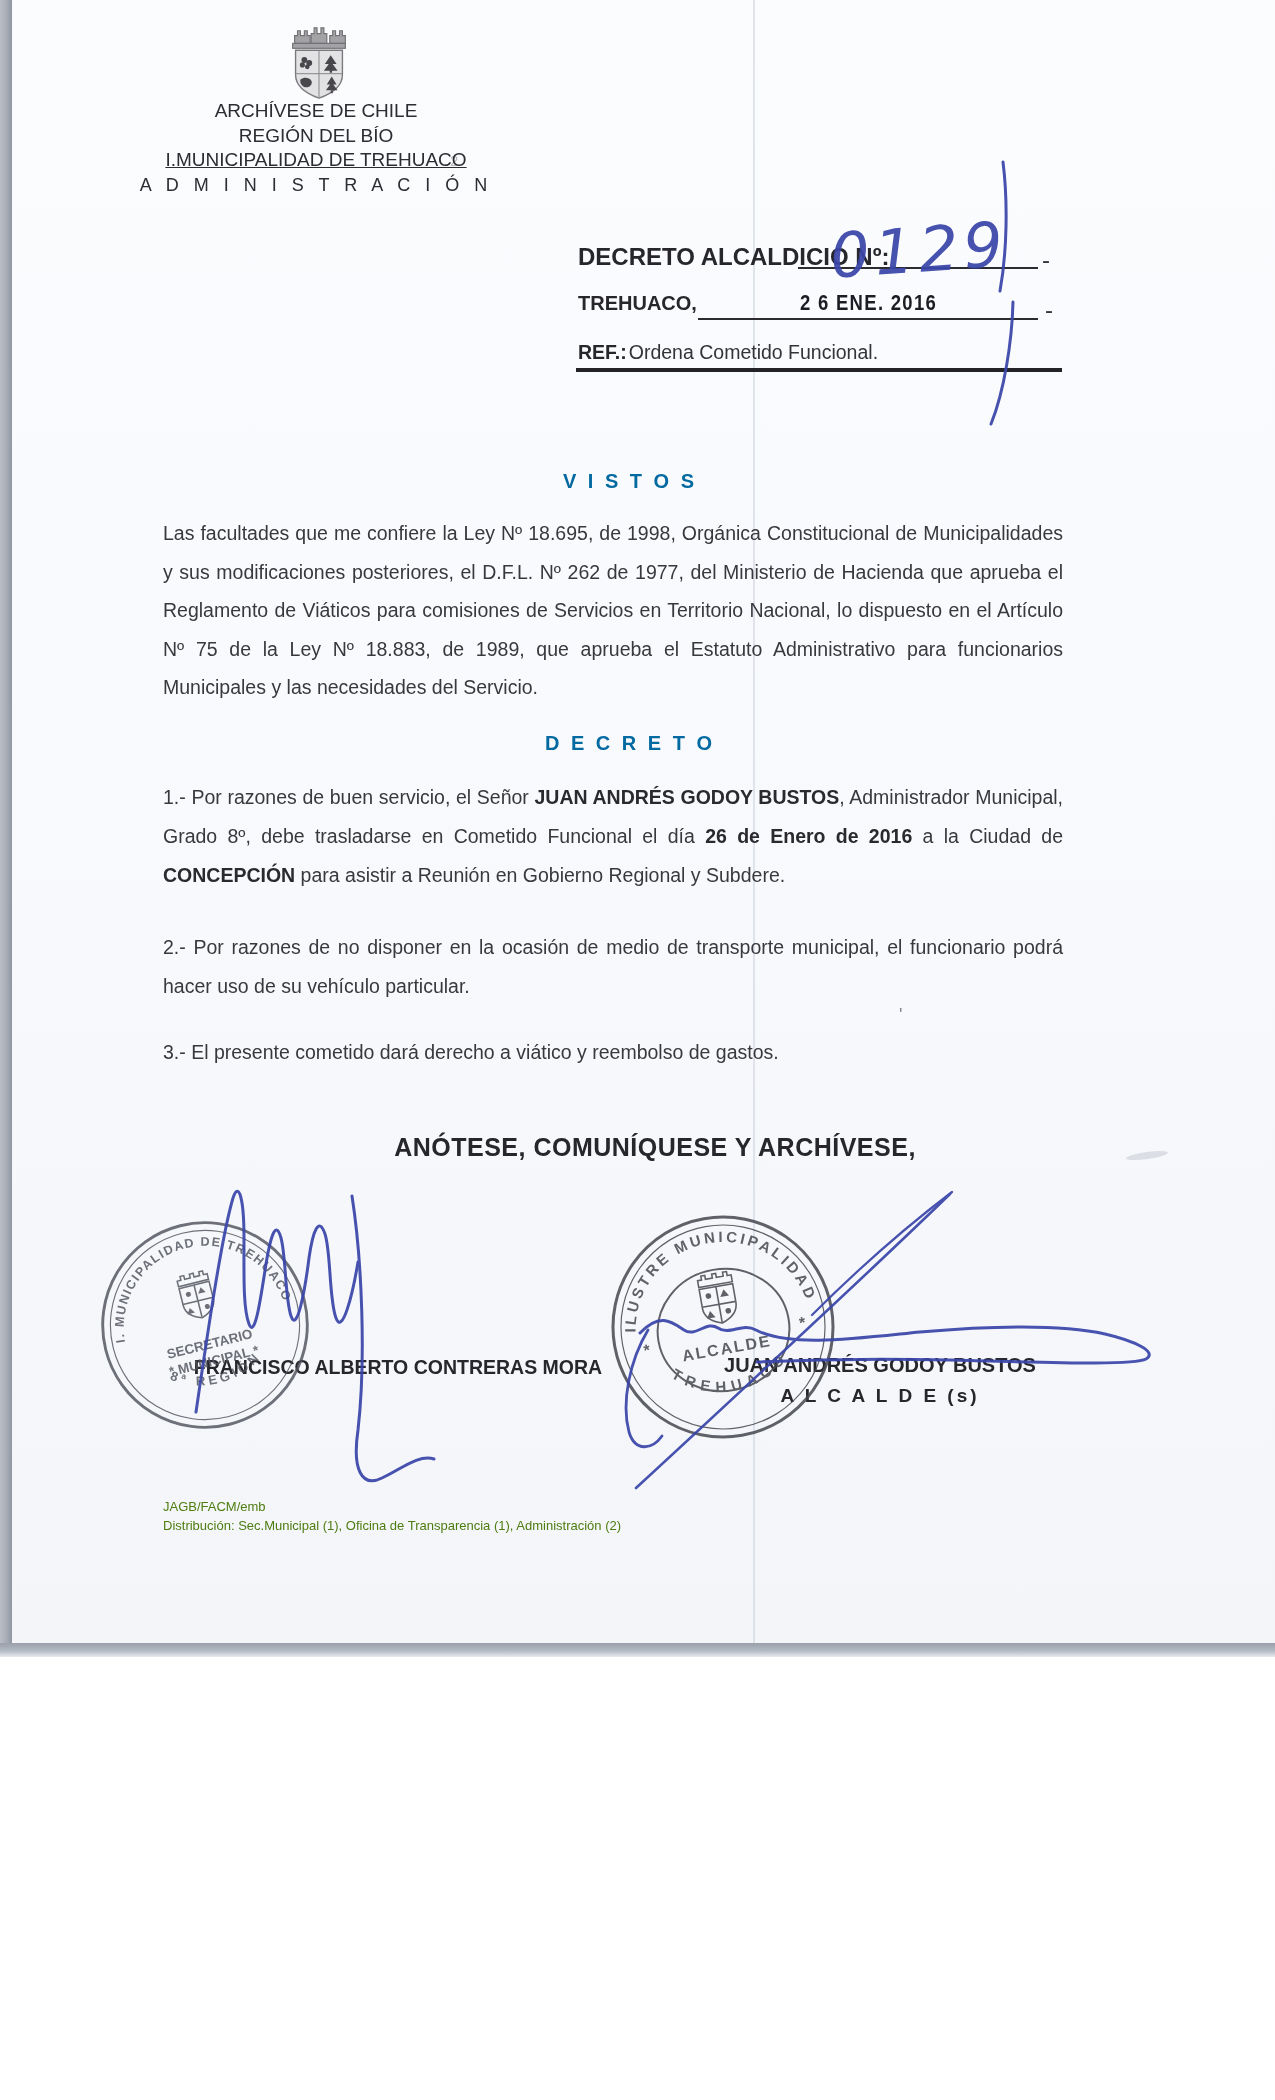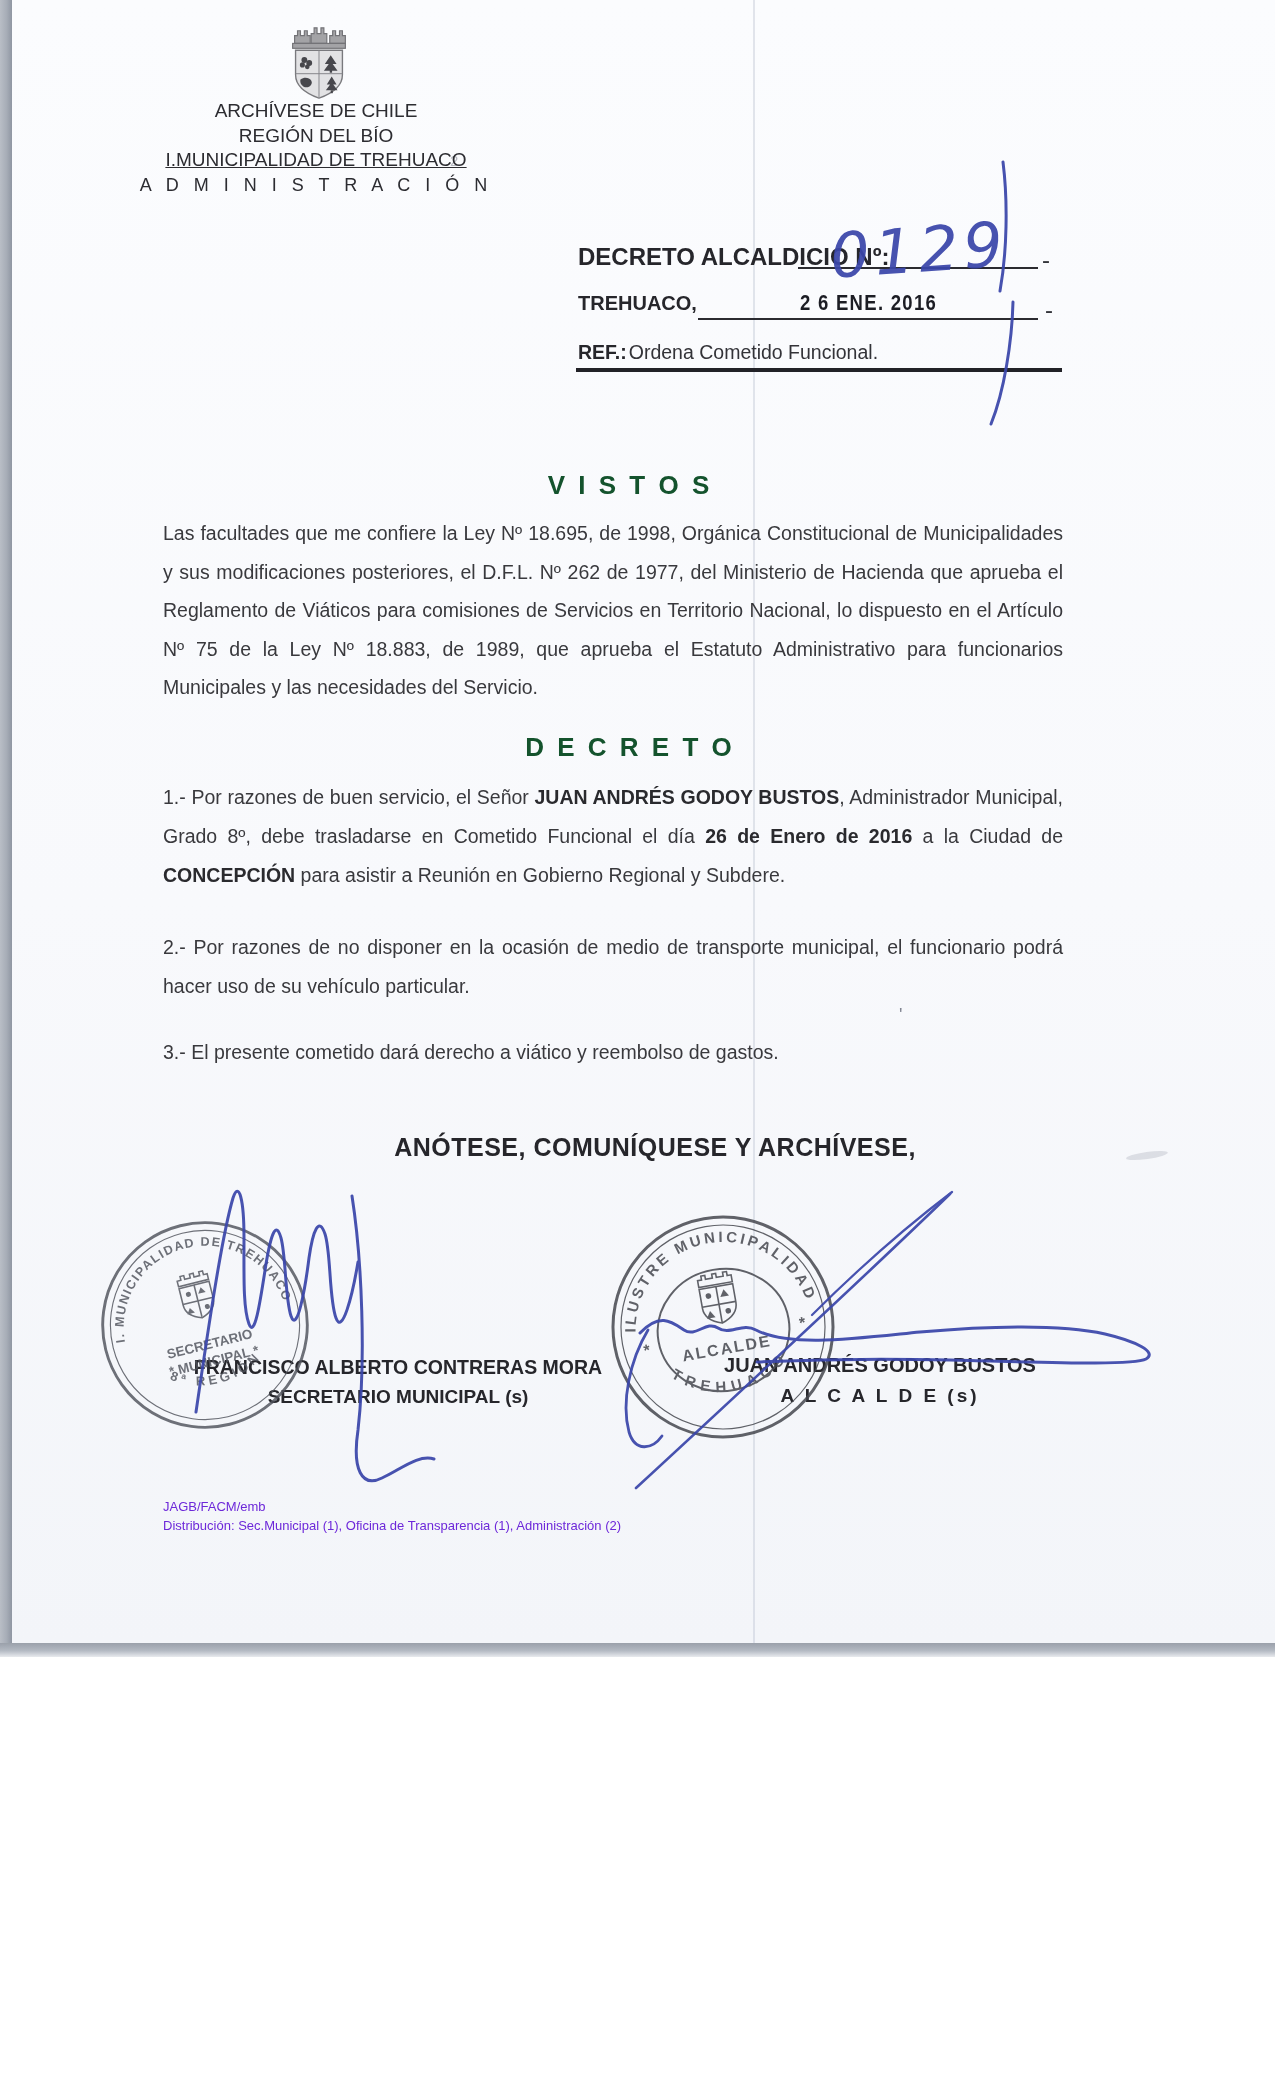--- a/index.html
+++ b/index.html
@@ -31,21 +31,21 @@
   #decree-dash{left:1042px;top:246px;font-size:24px;color:#33343a;z-index:10;}
   #city-label{left:578px;top:292px;font-size:20px;z-index:10;}
   #date-line{left:698px;top:318px;width:340px;height:2px;background:#2b2b30;z-index:10;}
   #date-stamp{left:800px;top:291px;font-size:21.5px;font-weight:bold;color:#1c1d24;
     letter-spacing:1.5px;transform:scaleX(0.86);transform-origin:left top;white-space:nowrap;z-index:10;}
   #date-dash{left:1045px;top:296px;font-size:24px;color:#33343a;z-index:10;}
   #ref-row{left:578px;top:341px;font-size:19.5px;color:#333338;z-index:10;white-space:nowrap;}
   #ref-row .ref-l{font-weight:bold;margin-right:2px;color:#26262b;}
   #ref-rule{left:576px;top:368px;width:486px;height:3.5px;background:#222227;z-index:10;}
   
-  .heading{font-weight:bold;font-size:26px;letter-spacing:3px;text-align:center;color:#14532d;z-index:10;}
+  .heading{font-weight:bold;font-size:20px;letter-spacing:3px;text-align:center;color:#0369a1;z-index:10;}
   #vistos-heading{left:175px;top:470px;width:910px;}
   #decreto-heading{left:175px;top:732px;width:910px;}
   .para{left:163px;width:900px;font-size:19.5px;line-height:38.5px;color:#39393d;
     text-align:justify;z-index:10;margin-top:15px;}
   #p-vistos{top:499px;}
   #p-art1{top:763px;line-height:39px;}
   #p-art2{top:913px;}
   #p-art3{top:1018px;text-align:left;}
   .para b{color:#2a2a2e;}
   #closing{left:205px;top:1133px;width:900px;text-align:center;font-weight:bold;
@@ -56,21 +56,21 @@
   #sig-left .tt{font-weight:bold;font-size:19px;color:#26262b;margin-top:7px;}
   #sig-right{left:660px;top:1354px;width:440px;text-align:center;z-index:10;}
   #sig-right .nm{font-weight:bold;font-size:20px;color:#26262b;}
   #sig-right .tt{font-weight:bold;font-size:19px;letter-spacing:3px;color:#26262b;margin-top:8px;}
   
   #stamp-left{left:94px;top:1214px;transform:rotate(-14deg);opacity:0.82;z-index:25;}
   #stamp-right{left:604px;top:1208px;transform:rotate(-10deg);opacity:0.85;z-index:25;}
   
   #ink-overlay{left:0;top:0;z-index:40;pointer-events:none;}
   
-  #footer{left:163px;top:1497px;font-size:13px;line-height:19px;color:#6d28d9;z-index:10;}
+  #footer{left:163px;top:1497px;font-size:13px;line-height:19px;color:#4d7c0f;z-index:10;}
   #footer .dist-l{}
   
   #bleed-mark{left:450px;top:152px;font-size:15px;color:rgba(112,118,131,0.5);z-index:5;}
   #stray-mark{left:899px;top:1005px;font-size:18px;color:rgba(66,70,88,0.65);z-index:5;}
   #smudge{left:1126px;top:1152px;width:42px;height:7px;border-radius:50%;
     background:rgba(150,156,168,0.28);transform:rotate(-8deg);z-index:5;}
 </style>
 </head>
 <body>
 
@@ -130,21 +130,20 @@
 
 <div class="abs para" id="p-art1"><span>1.- Por razones de buen servicio, el Señor </span><b>JUAN ANDRÉS GODOY BUSTOS</b><span>, Administrador Municipal, Grado 8º, debe trasladarse en Cometido Funcional el día </span><b>26 de Enero de 2016</b><span> a la Ciudad de </span><b>CONCEPCIÓN</b><span> para asistir a Reunión en Gobierno Regional y Subdere.</span></div>
 
 <div class="abs para" id="p-art2">2.- Por razones de no disponer en la ocasión de medio de transporte municipal, el funcionario podrá hacer uso de su vehículo particular.</div>
 <div class="abs para" id="p-art3">3.- El presente cometido dará derecho a viático y reembolso de gastos.</div>
 
 <div class="abs" id="closing">ANÓTESE, COMUNÍQUESE Y ARCHÍVESE,</div>
 
 <div class="abs" id="sig-left">
   <div class="nm">FRANCISCO ALBERTO CONTRERAS MORA</div>
-  <div class="tt">SECRETARIO MUNICIPAL (s)</div>
 </div>
 <div class="abs" id="sig-right">
   <div class="nm">JUAN ANDRÉS GODOY BUSTOS</div>
   <div class="tt">A L C A L D E (s)</div>
 </div>
 
 <svg class="abs" id="stamp-left" width="222" height="222" viewBox="0 0 230 230">
   <defs>
     <path id="ls-top" d="M 30,118 A 85,85 0 0 1 200,118"></path>
     <path id="ls-bot" d="M 34,112 A 83,83 0 0 0 196,112"></path>

